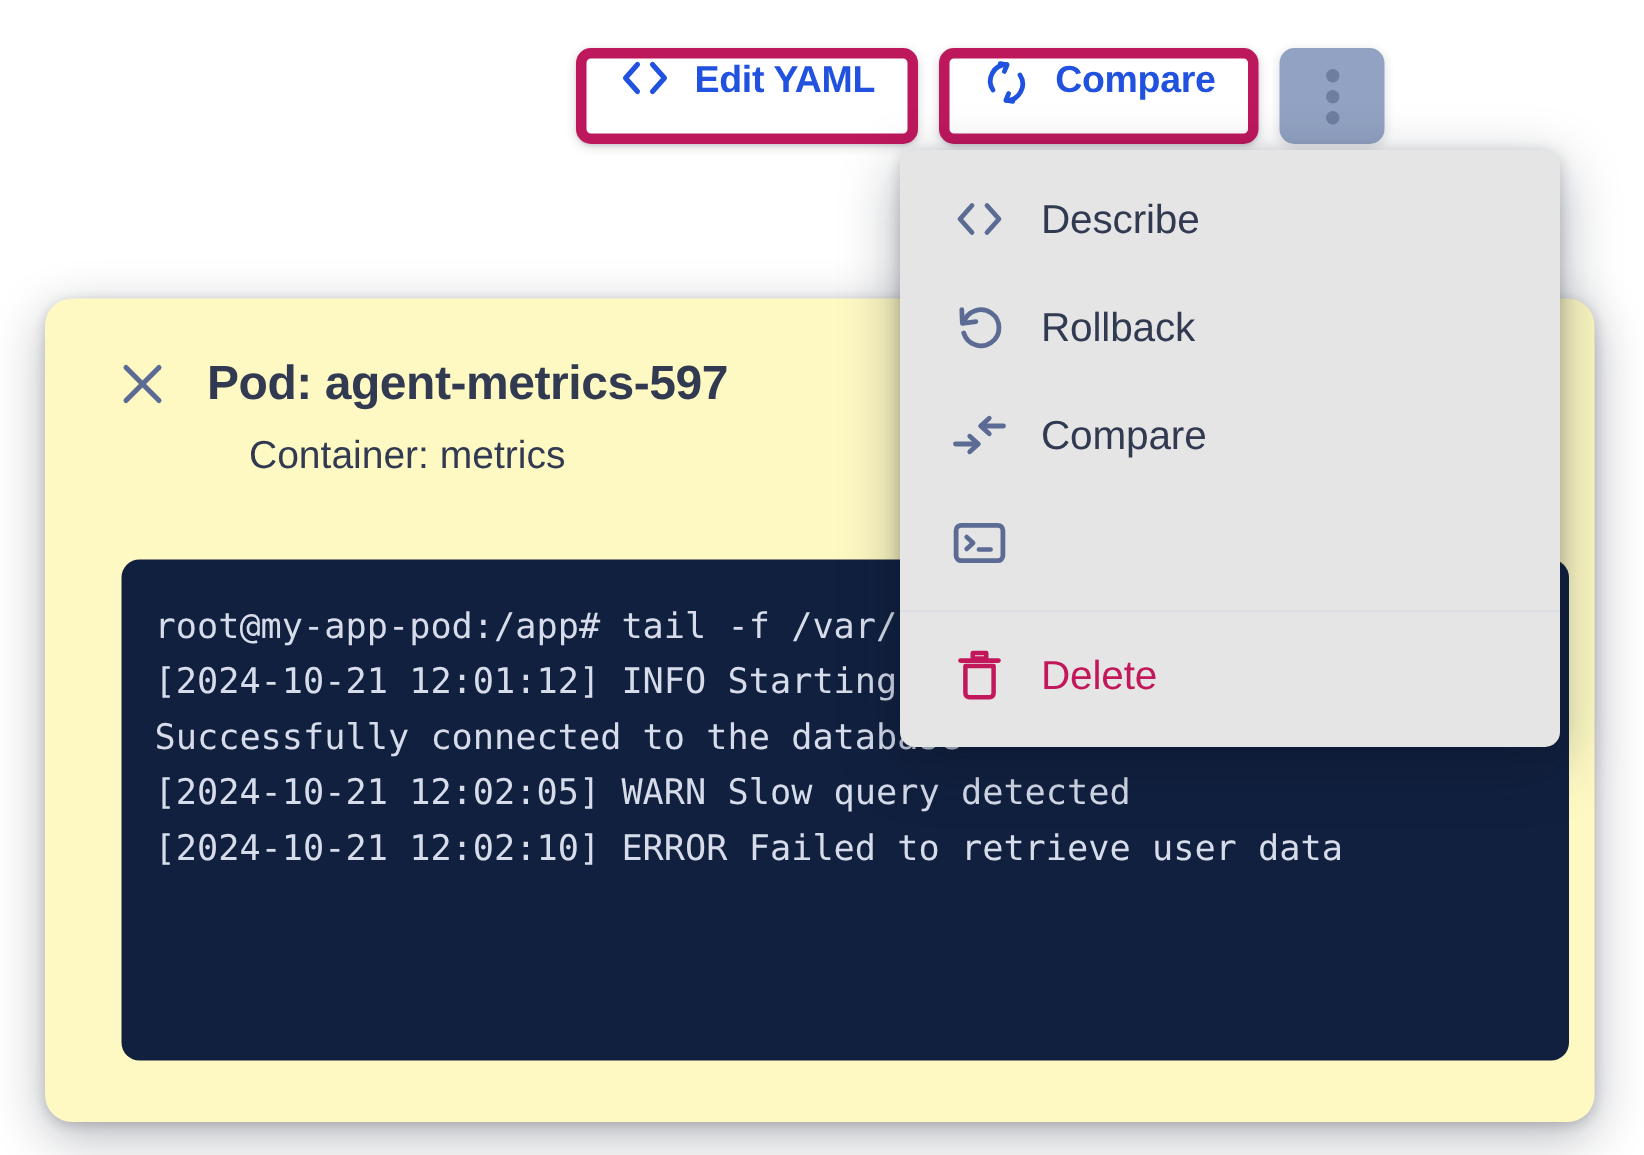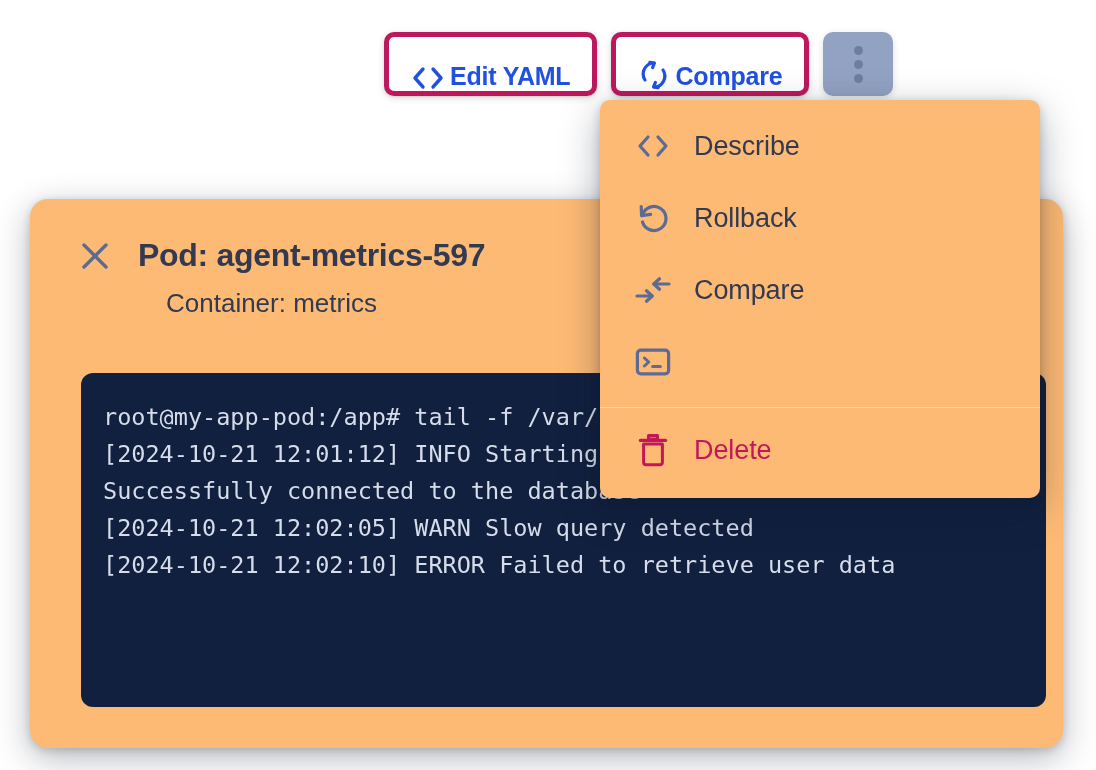--- a/index.html
+++ b/index.html
@@ -26,25 +26,25 @@
     top: 32px;
     display: flex;
     align-items: flex-start;
     gap: 14px;
     z-index: 5;
   }
   .act-btn {
     height: 64px;
     box-sizing: border-box;
     background: #ffffff;
-    border: 5px solid #be185d;
+    border: 7px solid #be185d;
     border-radius: 10px;
     display: flex;
-    align-items: flex-end;
-    gap: 5px;
+    align-items: flex-start;
+    gap: 16px;
     padding: 0 22px;
     box-shadow: 0 2px 7px rgba(16, 24, 40, 0.16), 0 1px 2px rgba(16,24,40,0.10);
     cursor: pointer;
     color: #2051df;
   }
   .act-btn .lbl {
     font-size: 25px;
     font-weight: 700;
     color: #2051df;
     letter-spacing: -0.2px;
@@ -80,21 +80,21 @@
     background: #6d7f9f;
   }
 
   
   .pod-card {
     position: absolute;
     left: 30px;
     top: 199px;
     width: 1033px;
     height: 549px;
-    background: #fdba74;
+    background: #fef9c3;
     border-radius: 18px;
     box-shadow: 0 10px 34px rgba(16,24,40,0.30), 0 2px 8px rgba(16,24,40,0.18);
     z-index: 2;
     overflow: hidden;
   }
   .pod-head {
     position: absolute;
     left: 0; top: 0;
     padding: 38px 0 0 48px;
   }
@@ -146,21 +146,21 @@
     color: #d6dcea;
     white-space: pre;
   }
 
   
   .menu {
     position: absolute;
     left: 600px;
     top: 100px;
     width: 440px;
-    background: #fdba74;
+    background: #e5e5e5;
     border-radius: 10px;
     box-shadow: 0 12px 38px rgba(16,24,40,0.34), 0 2px 10px rgba(16,24,40,0.20);
     z-index: 10;
     padding: 10px 0 12px 0;
     box-sizing: border-box;
   }
   .menu-item {
     display: flex;
     align-items: center;
     gap: 22px;

